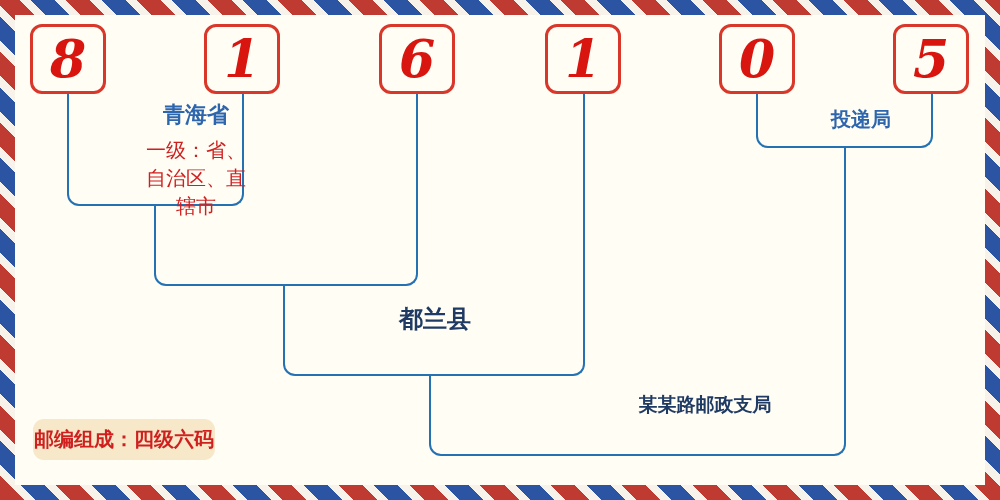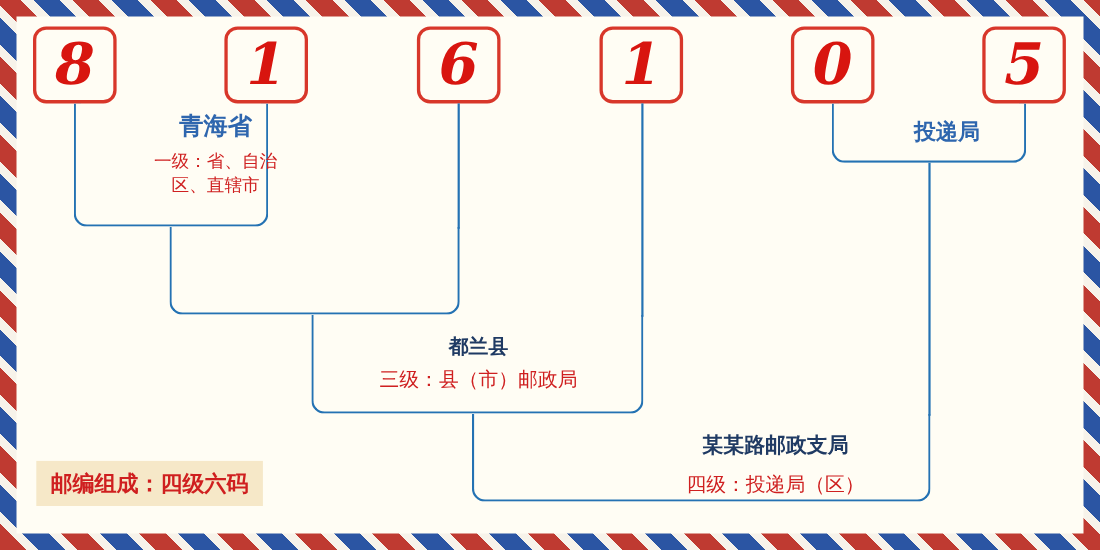--- a/index.html
+++ b/index.html
@@ -27,37 +27,37 @@
   }
   .vseg{position:absolute;width:2px;background:#2472b3;}
 
   .txt{position:absolute;text-align:center;}
   .place-blue{color:#2e66ae;font-weight:bold;}
   .place-navy{color:#1f3a63;font-weight:bold;}
   .label-red{color:#cf2020;}
 
   .lvl1-block{left:67px;top:100px;width:162px;margin-left:48px;}
   .lvl1-place{font-size:22px;margin-bottom:6px;}
-  .lvl1-desc{font-size:16px;width:116px;margin:0 auto;line-height:1.4;}
+  .lvl1-desc{font-size:20px;width:116px;margin:0 auto;line-height:1.4;}
 
   .lvl2-label{left:158px;top:252px;width:250px;font-size:18px;}
 
   .lvl3-block{left:285px;top:303px;width:300px;}
-  .lvl3-place{font-size:18px;}
+  .lvl3-place{font-size:24px;}
   .lvl3-desc{font-size:18px;margin-top:6px;}
 
   .lvl4-block{left:555px;top:392px;width:300px;text-align:center;}
   .lvl4-place{font-size:19px;}
   .lvl4-desc{font-size:18px;margin-top:10px;}
 
   .delivery-label{left:756px;top:106px;width:210px;font-size:20px;}
 
   .badge{
     position:absolute;left:33px;top:419px;background:#f6e8c8;
-    padding:7px 13px;font-size:20px;font-weight:bold;color:#cf1f1f;
+    padding:7px 1px;font-size:20px;font-weight:bold;color:#cf1f1f;border-radius:11px;
   }
 </style>
 </head>
 <body>
 
 <div class="frame">
   <div class="canvas"></div>
 
   <div class="digit-box" style="left:30px">
     <span class="digit">8</span>
@@ -88,24 +88,22 @@
   <div class="vseg" style="left:844px;top:148px;height:230px"></div>
 
   <div class="txt lvl1-block">
     <div class="lvl1-place place-blue">青海省</div>
     <div class="lvl1-desc label-red">一级：省、自治区、直辖市</div>
   </div>
 
 
   <div class="txt lvl3-block">
     <div class="lvl3-place place-navy">都兰县</div>
-    <div class="lvl3-desc label-red">三级：县（市）邮政局</div>
   </div>
 
   <div class="txt lvl4-block">
     <div class="lvl4-place place-navy">某某路邮政支局</div>
-    <div class="lvl4-desc label-red">四级：投递局（区）</div>
   </div>
 
   <div class="txt delivery-label place-blue">投递局</div>
 
   <div class="badge">邮编组成：四级六码</div>
 </div>
 
 </body></html>

